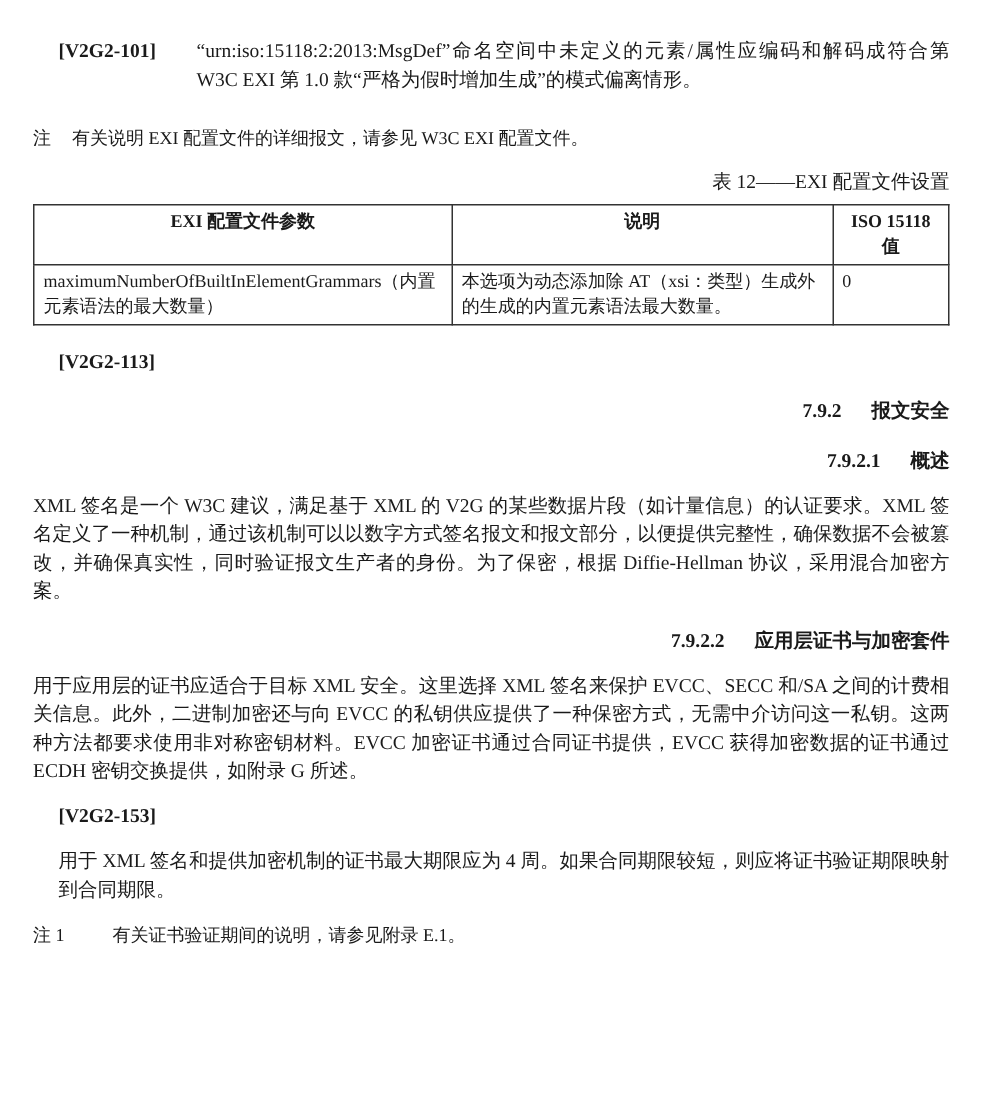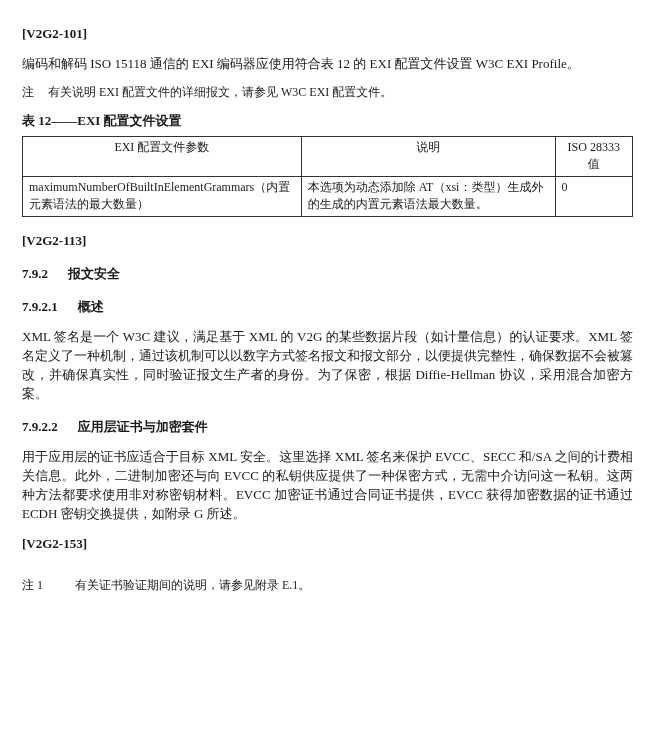--- a/index.html
+++ b/index.html
@@ -7,65 +7,65 @@
   body {
     width: 657px;
     height: 741px;
     overflow: hidden;
     font-family: "Liberation Serif", "DejaVu Serif", serif;
     color: #1a1a1a;
     font-size: 13px;
     line-height: 19px;
     padding: 24px 24px 0 22px;
   }
-  .req { display: flex; margin-bottom: 11px; }
+  .req { display: flex; margin-bottom: 11px; margin-left: 17px; }
   .req-tag { font-weight: bold; width: 92px; flex-shrink: 0; }
   .req-text { flex: 1; text-align: justify; }
   .note { display: flex; margin-bottom: 9px; font-size: 12px; line-height: 17px; }
   .note-label { flex-shrink: 0; width: 26px; }
   .note-label.wide { width: 53px; }
   .note-text { flex: 1; text-align: justify; }
-  .table-caption { text-align: left; font-weight: bold; margin: 10px 0 6px; font-size: 13px; }
+  .table-caption { text-align: right; font-weight: normal; margin: 10px 0 6px; font-size: 13px; }
   table { width: 100%; border-collapse: collapse; font-size: 12px; line-height: 17px; margin-bottom: 14px; }
   th, td { border: 1px solid #333; padding: 2px 6px 3px; vertical-align: top; }
-  th { font-weight: normal; }
+  th { font-weight: bold; }
   col.c1 { width: 45.7%; } col.c2 { width: 41.6%; } col.c3 { width: 12.7%; }
-  .heading { font-weight: bold; font-size: 13px; margin: 14px 0 11px; }
+  .heading { font-weight: bold; font-size: 13px; margin: 14px 0 11px; text-align: right; }
   .heading .num { margin-right: 20px; }
   p.body-para { text-align: justify; margin-bottom: 11px; }
   .spacer-sm { height: 2px; }
 </style>
 </head>
 <body>
 
 <div class="req">
   <span class="req-tag">[V2G2-101]</span>
+  <div class="req-text">“urn:iso:15118:2:2013:MsgDef”命名空间中未定义的元素/属性应编码和解码成符合第 W3C EXI 第 1.0 款“严格为假时增加生成”的模式偏离情形。</div>
 </div>
 
 <div class="req">
-  <div class="req-text">编码和解码 ISO 15118 通信的 EXI 编码器应使用符合表 12 的 EXI 配置文件设置 W3C EXI Profile。</div>
 </div>
 
 <div class="note">
   <span class="note-label">注</span>
   <div class="note-text">有关说明 EXI 配置文件的详细报文，请参见 W3C EXI 配置文件。</div>
 </div>
 
 <div class="table-caption">表 12——EXI 配置文件设置</div>
 <table>
   <colgroup>
       <col class="c1">
       <col class="c2">
       <col class="c3">
     </colgroup>
   <thead>
     <tr>
       <th>EXI 配置文件参数</th>
       <th>说明</th>
-      <th>ISO 28333 值</th>
+      <th>ISO 15118 值</th>
     </tr>
   </thead>
   <tbody>
     <tr>
       <td>maximumNumberOfBuiltInElementGrammars（内置元素语法的最大数量）</td>
       <td>本选项为动态添加除 AT（xsi：类型）生成外的生成的内置元素语法最大数量。</td>
       <td>0</td>
     </tr>
   </tbody>
 </table>
@@ -88,20 +88,21 @@
   <span class="num">7.9.2.2</span><span>应用层证书与加密套件</span>
 </div>
 
 <p class="body-para">用于应用层的证书应适合于目标 XML 安全。这里选择 XML 签名来保护 EVCC、SECC 和/SA 之间的计费相关信息。此外，二进制加密还与向 EVCC 的私钥供应提供了一种保密方式，无需中介访问这一私钥。这两种方法都要求使用非对称密钥材料。EVCC 加密证书通过合同证书提供，EVCC 获得加密数据的证书通过 ECDH 密钥交换提供，如附录 G 所述。</p>
 
 <div class="req">
   <span class="req-tag">[V2G2-153]</span>
 </div>
 
 <div class="req">
+  <div class="req-text">用于 XML 签名和提供加密机制的证书最大期限应为 4 周。如果合同期限较短，则应将证书验证期限映射到合同期限。</div>
 </div>
 
 <div class="spacer-sm"></div>
 
 <div class="note">
   <span class="note-label wide">注 1</span>
   <div class="note-text">有关证书验证期间的说明，请参见附录 E.1。</div>
 </div>
 
 </body></html>

